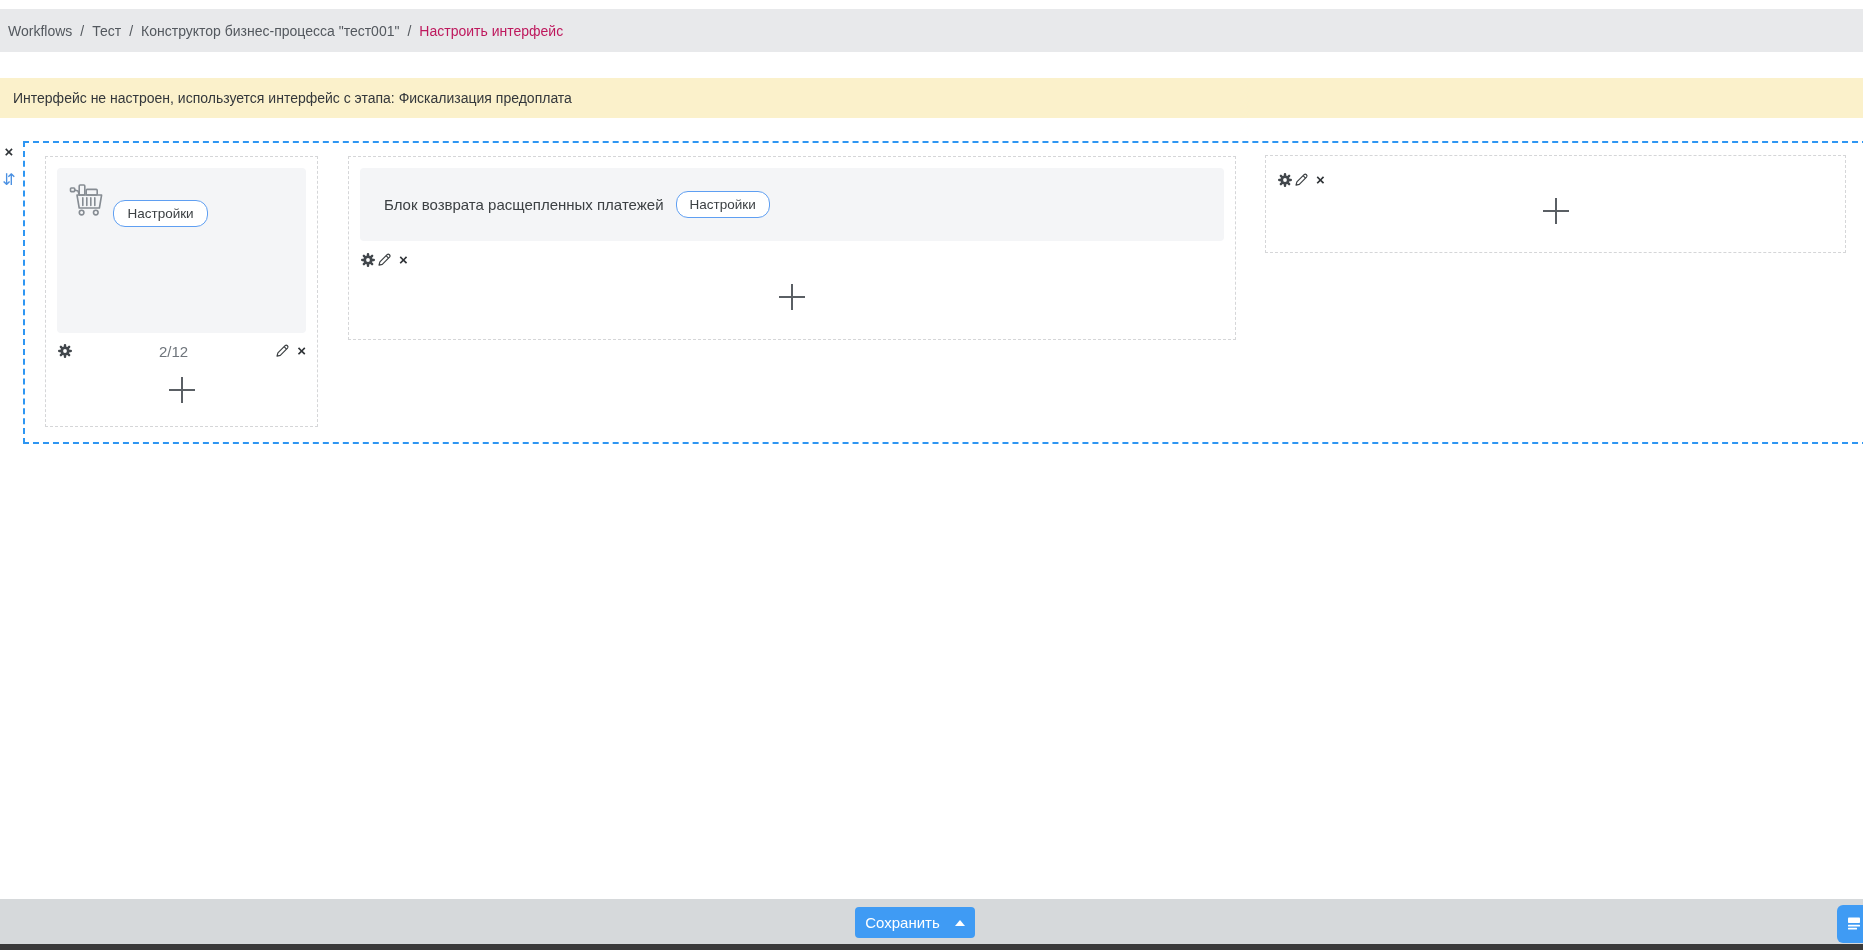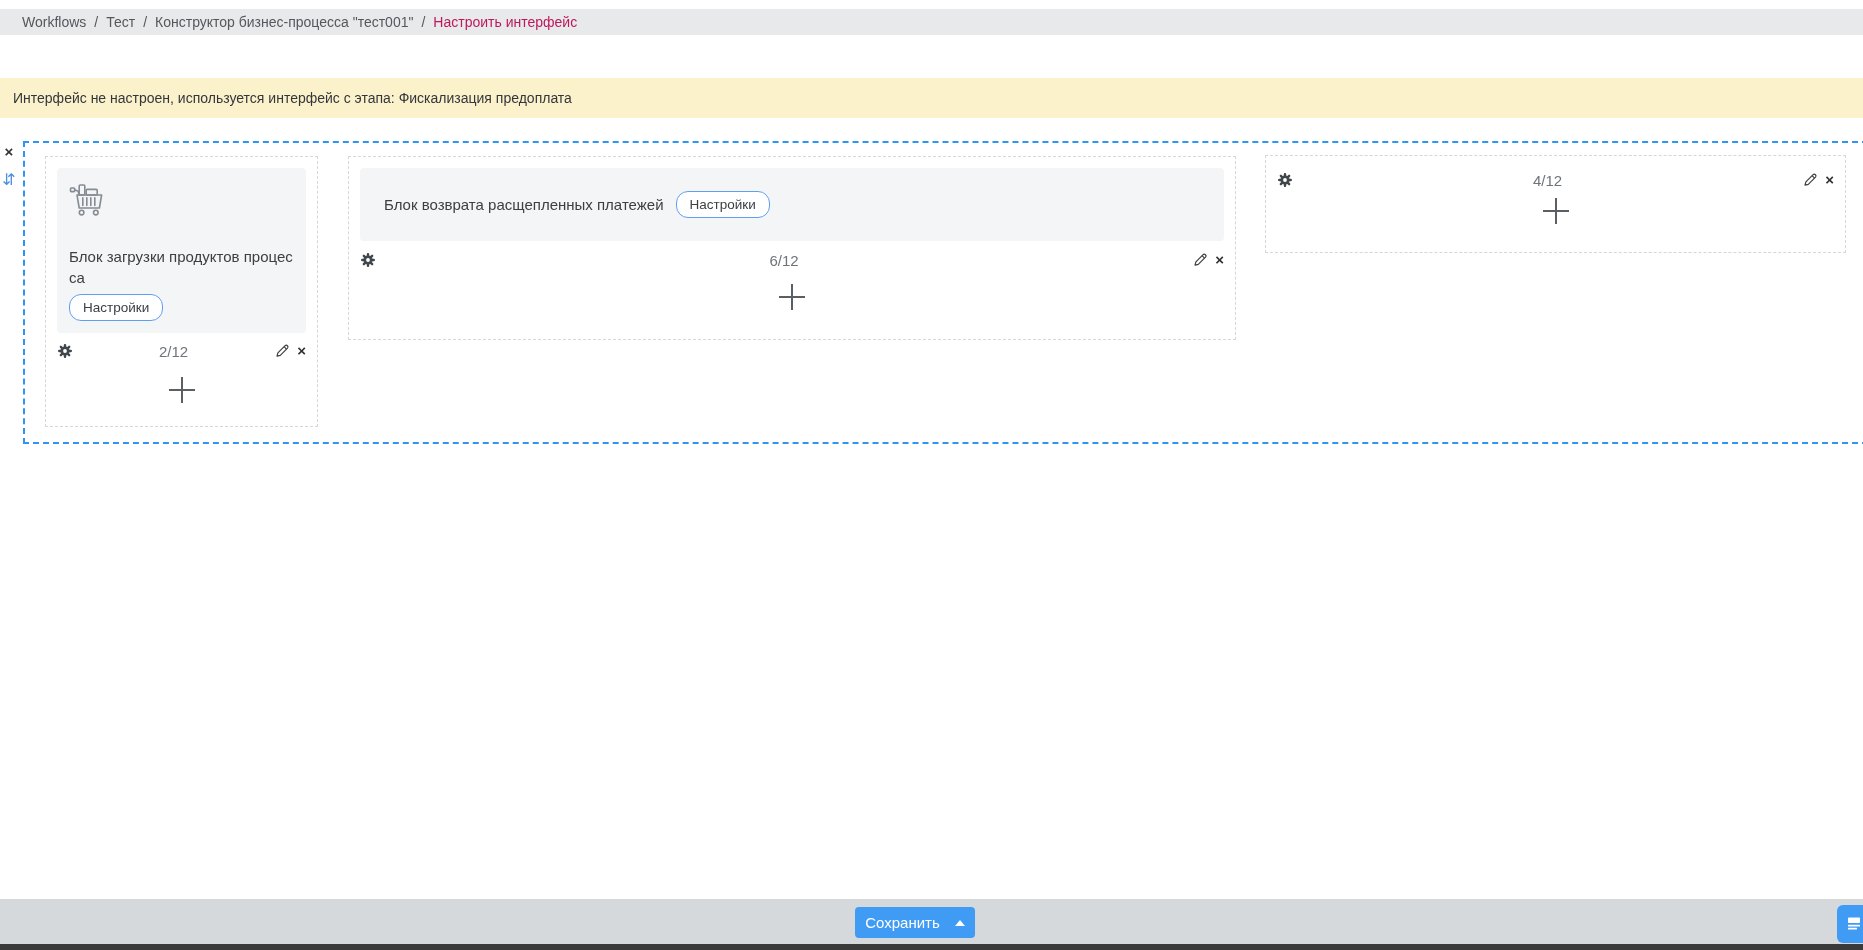--- a/index.html
+++ b/index.html
@@ -1,21 +1,21 @@
 <!DOCTYPE html>
 <html><head>
 <meta charset="utf-8">
 <style>
   * { margin:0; padding:0; box-sizing:border-box; }
   html,body { width:1863px; height:950px; overflow:hidden; background:#fff;
               font-family:"Liberation Sans", sans-serif; color:#3c4043; }
 
   
-  .crumb-bar { position:absolute; left:0; top:9px; width:1863px; height:26px;
-               background:#e8e9eb; display:flex; align-items:center; padding:0 22px; }
+  .crumb-bar { position:absolute; left:0; top:9px; width:1863px; height:43px;
+               background:#e8e9eb; display:flex; align-items:center; padding:0 8px; }
   .crumb { font-size:14px; color:#53585e; white-space:nowrap; }
   .crumb.current { font-weight:normal; color:#be185d; }
   .crumb-sep { font-size:14px; color:#53585e; margin:0 8px; }
 
   
   .banner { position:absolute; left:0; top:78px; width:1863px; height:40px;
             background:#fbf1cb; display:flex; align-items:center; padding:0 13px;
             font-size:14px; color:#33373b; }
 
   
@@ -105,21 +105,20 @@
         <rect x="1.5" y="6" width="4.2" height="3.6" rx="0.8"></rect>
         <path d="M5.7 8 L9 9 L10.3 13"></path>
         <rect x="10.2" y="3" width="5.6" height="10" rx="1"></rect>
         <rect x="17.2" y="7.4" width="11" height="5.6" rx="1"></rect>
         <path d="M8 13 H32.6 L30.4 26 H10.2 Z"></path>
         <path d="M13.8 15.8 V23.4 M17.8 15.8 V23.4 M21.8 15.8 V23.4 M25.8 15.8 V23.4"></path>
         <circle cx="12.6" cy="30.6" r="2.3"></circle>
         <circle cx="26.8" cy="30.6" r="2.3"></circle>
       </svg>
     </span>
-    <div class="card-title">Блок загрузки продуктов процесса</div>
     <button class="settings-btn">Настройки</button>
   </div>
   <div class="col-footer">
     <button class="icon-btn">
       <svg width="16" height="16" viewBox="0 0 16 16">
         <g fill="#42474c">
           <rect x="6.8" y="1" width="2.4" height="14" rx="1.1"></rect>
           <rect x="6.8" y="1" width="2.4" height="14" rx="1.1" transform="rotate(45 8 8)"></rect>
           <rect x="6.8" y="1" width="2.4" height="14" rx="1.1" transform="rotate(90 8 8)"></rect>
           <rect x="6.8" y="1" width="2.4" height="14" rx="1.1" transform="rotate(135 8 8)"></rect>
@@ -157,21 +156,20 @@
         <g fill="#42474c">
           <rect x="6.8" y="1" width="2.4" height="14" rx="1.1"></rect>
           <rect x="6.8" y="1" width="2.4" height="14" rx="1.1" transform="rotate(45 8 8)"></rect>
           <rect x="6.8" y="1" width="2.4" height="14" rx="1.1" transform="rotate(90 8 8)"></rect>
           <rect x="6.8" y="1" width="2.4" height="14" rx="1.1" transform="rotate(135 8 8)"></rect>
           <circle cx="8" cy="8" r="4.6"></circle>
         </g>
         <circle cx="8" cy="8" r="1.9" fill="#ffffff"></circle>
       </svg>
     </button>
-    <span class="fraction">6/12</span>
     <button class="icon-btn">
       <svg width="16" height="16" viewBox="0 0 16 16" fill="none" stroke="#3c4043" stroke-width="1.2" stroke-linejoin="round">
         <path d="M3 13.2 L3.9 9.9 L11.1 2.7 A1.7 1.7 0 0 1 13.5 5.1 L6.3 12.3 L3 13.2 Z"></path>
         <path d="M10.1 3.7 L12.5 6.1"></path>
       </svg>
     </button>
     <span class="icon-btn close-x">×</span>
   </div>
   <div class="plus-row">
     <button class="icon-btn">
@@ -189,21 +187,20 @@
         <g fill="#42474c">
           <rect x="6.8" y="1" width="2.4" height="14" rx="1.1"></rect>
           <rect x="6.8" y="1" width="2.4" height="14" rx="1.1" transform="rotate(45 8 8)"></rect>
           <rect x="6.8" y="1" width="2.4" height="14" rx="1.1" transform="rotate(90 8 8)"></rect>
           <rect x="6.8" y="1" width="2.4" height="14" rx="1.1" transform="rotate(135 8 8)"></rect>
           <circle cx="8" cy="8" r="4.6"></circle>
         </g>
         <circle cx="8" cy="8" r="1.9" fill="#ffffff"></circle>
       </svg>
     </button>
-    <span class="fraction">4/12</span>
     <button class="icon-btn">
       <svg width="16" height="16" viewBox="0 0 16 16" fill="none" stroke="#3c4043" stroke-width="1.2" stroke-linejoin="round">
         <path d="M3 13.2 L3.9 9.9 L11.1 2.7 A1.7 1.7 0 0 1 13.5 5.1 L6.3 12.3 L3 13.2 Z"></path>
         <path d="M10.1 3.7 L12.5 6.1"></path>
       </svg>
     </button>
     <span class="icon-btn close-x">×</span>
   </div>
   <div class="plus-row">
     <button class="icon-btn">

